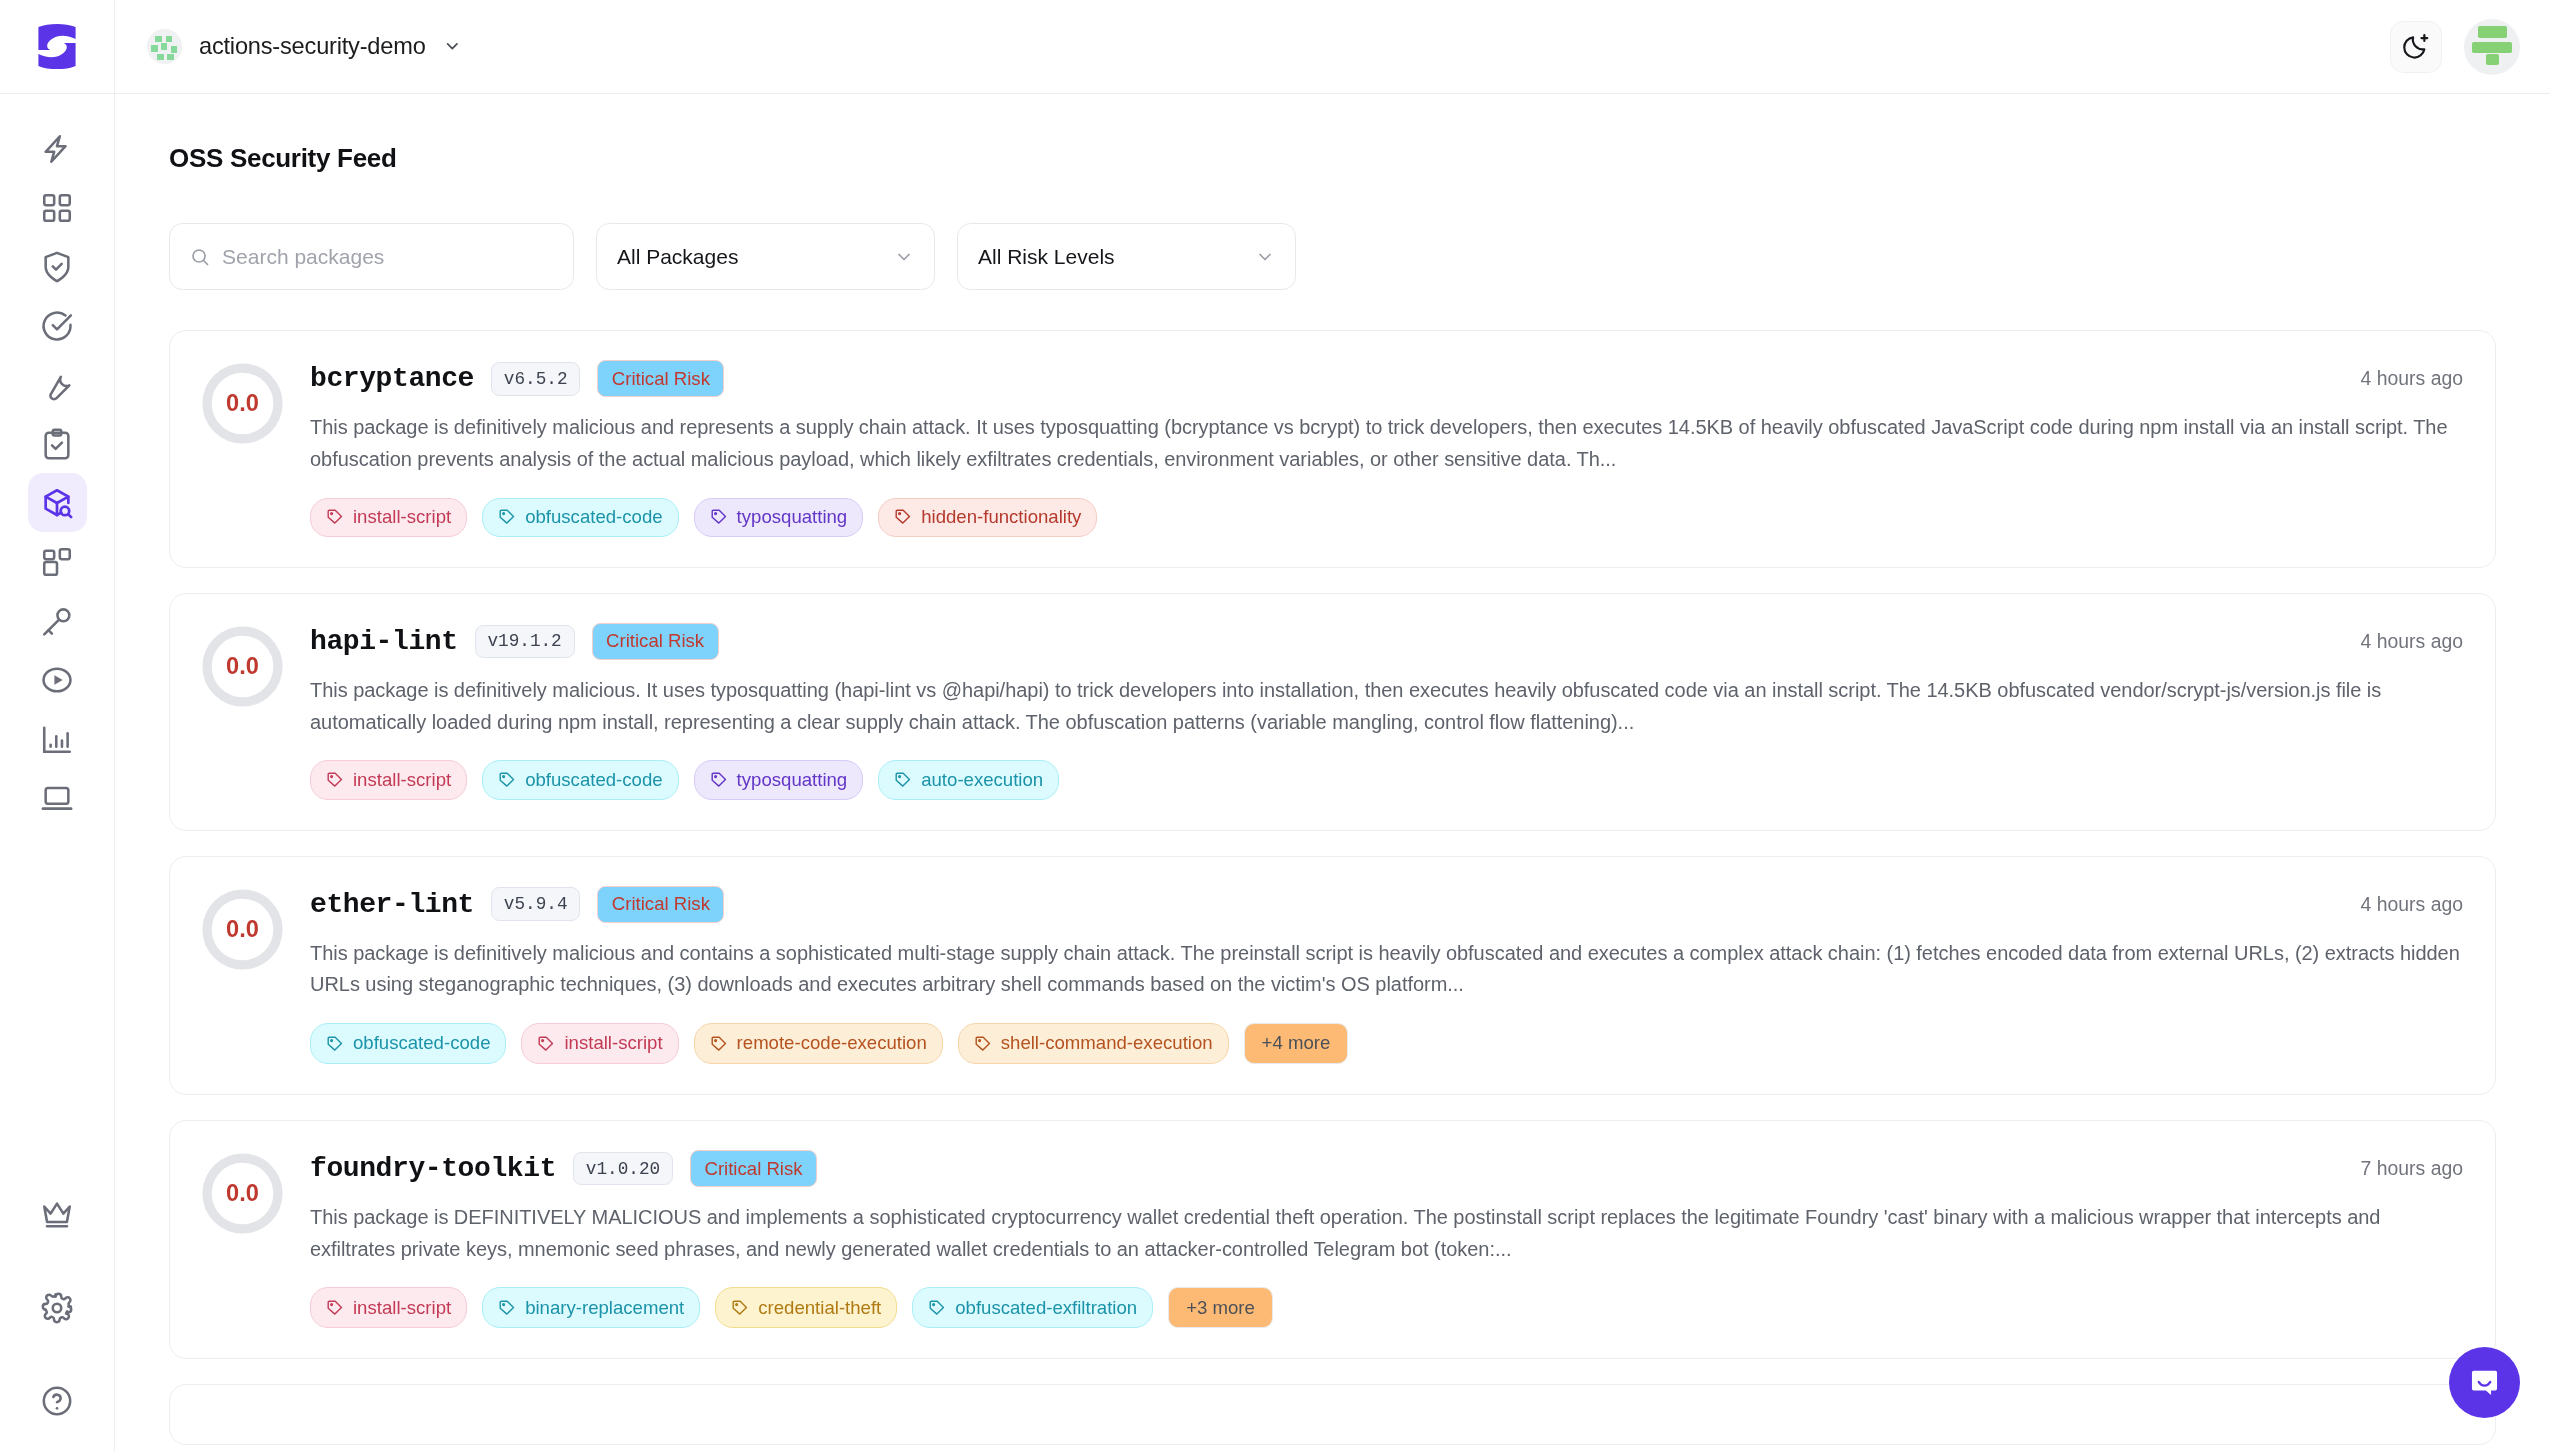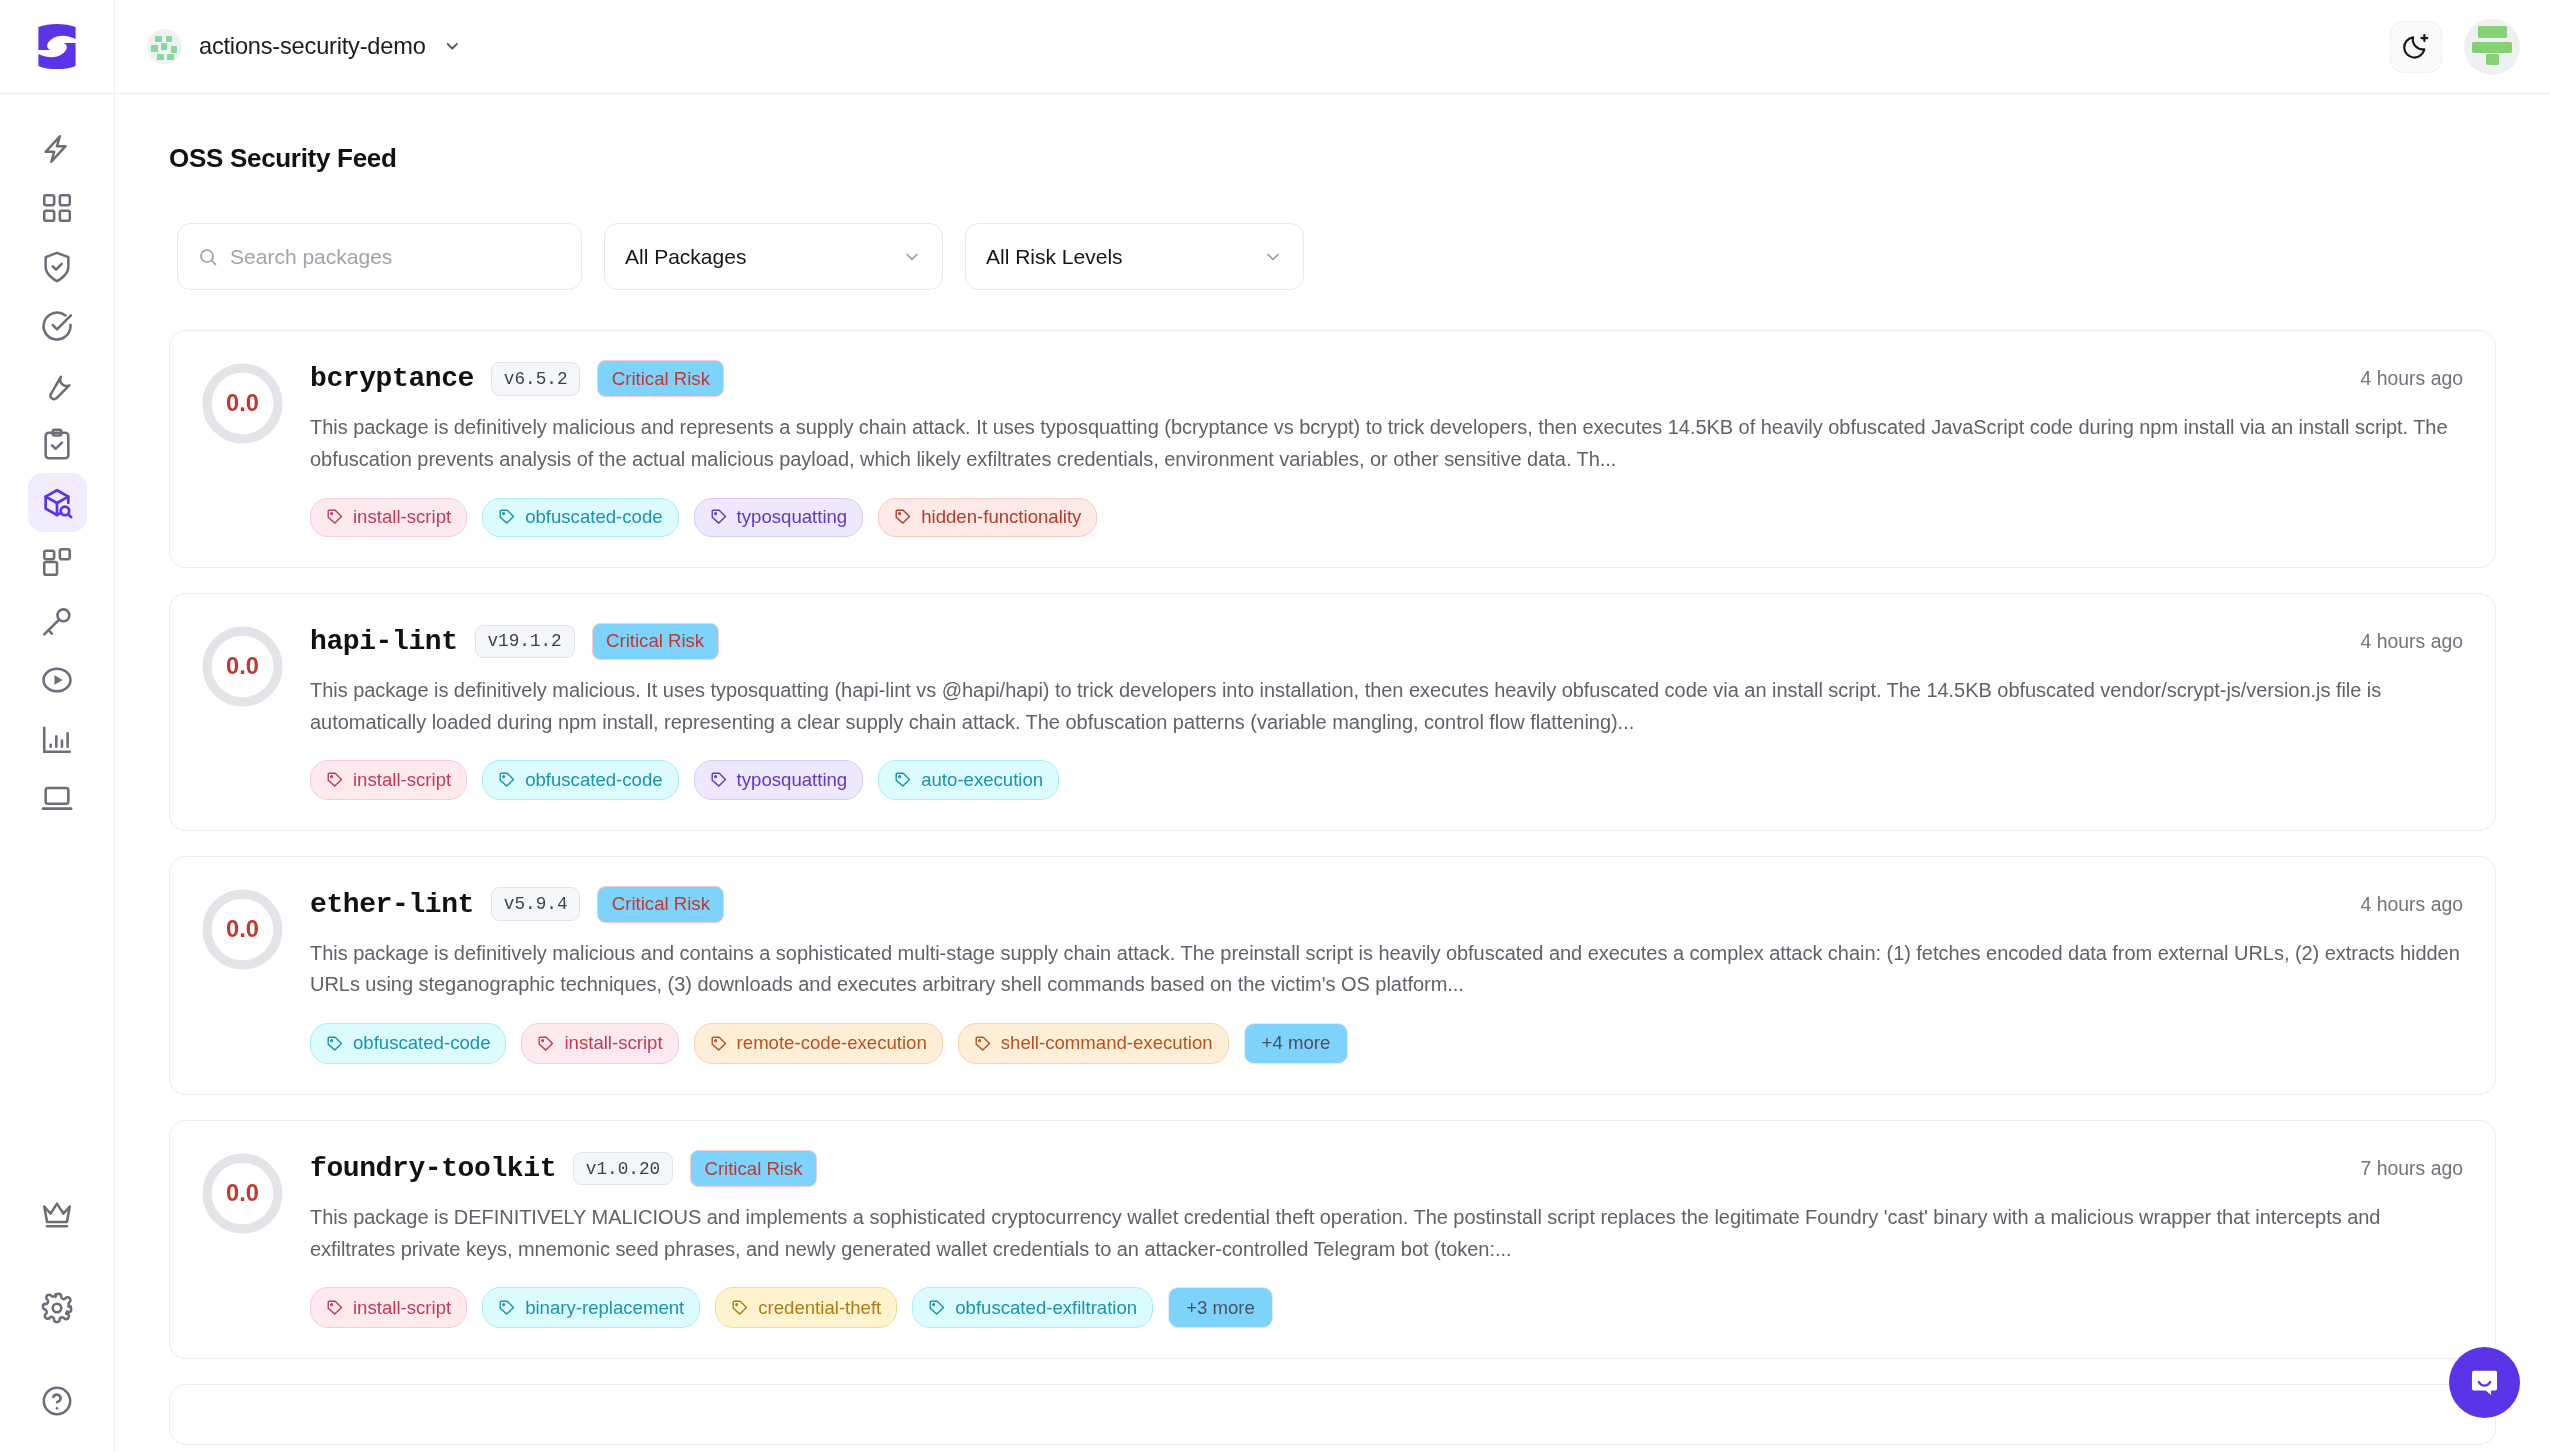--- a/index.html
+++ b/index.html
@@ -88,21 +88,20 @@
   }
   .page-sub {
     font-size: 21px; color: #6e7179; margin-top: 13.5px; letter-spacing: -0.1px;
   }
 
   .filters { display: flex; gap: 22px; margin-top: 49px; }
   .search-box {
     width: 405px; height: 67px; border: 0.8px solid #e6e8ec; border-radius: 13.5px;
     display: flex; align-items: center; padding: 0 20px; gap: 12px; background:#fff;
     cursor: text;
-    margin-left: 8px;
   }
   .search-box input {
     border: none; outline: none; font-size: 21px; color: #2b2d31;
     font-family: "Liberation Sans", sans-serif; width: 100%; background: transparent;
   }
   .search-box input::placeholder { color: #a0a3ab; }
 
   .select-box {
     width: 339px; height: 67px; border: 0.8px solid #e6e8ec; border-radius: 13.5px;
     display: flex; align-items: center; padding: 0 20px; background: #fff;
@@ -152,21 +151,21 @@
   }
   .tags { display: flex; gap: 15px; margin-top: 22px; flex-wrap: nowrap; }
   .tag {
     display: inline-flex; align-items: center; gap: 9.3px;
     font-size: 18.6px; border-radius: 18px; padding: 7.6px 15px; white-space: nowrap;
     border: 0.8px solid transparent;
   }
   .tag svg { width: 17.7px; height: 17.7px; flex: 0 0 17.7px; }
   .tag-more {
     font-size: 18.6px; border-radius: 10px; padding: 8.4px 17px;
-    background: #7dd3fc; color: #4c5059; border: 0.8px solid #e6e9ee; white-space: nowrap;
+    background: #fdba74; color: #4c5059; border: 0.8px solid #e6e9ee; white-space: nowrap;
   }
 
   .chat-fab {
     position: absolute; right: 30px; bottom: 34px;
     width: 71px; height: 71px; border-radius: 50%;
     background: #5b34e8; display: flex; align-items: center; justify-content: center;
     cursor: pointer;
   }
 </style>
 </head>

